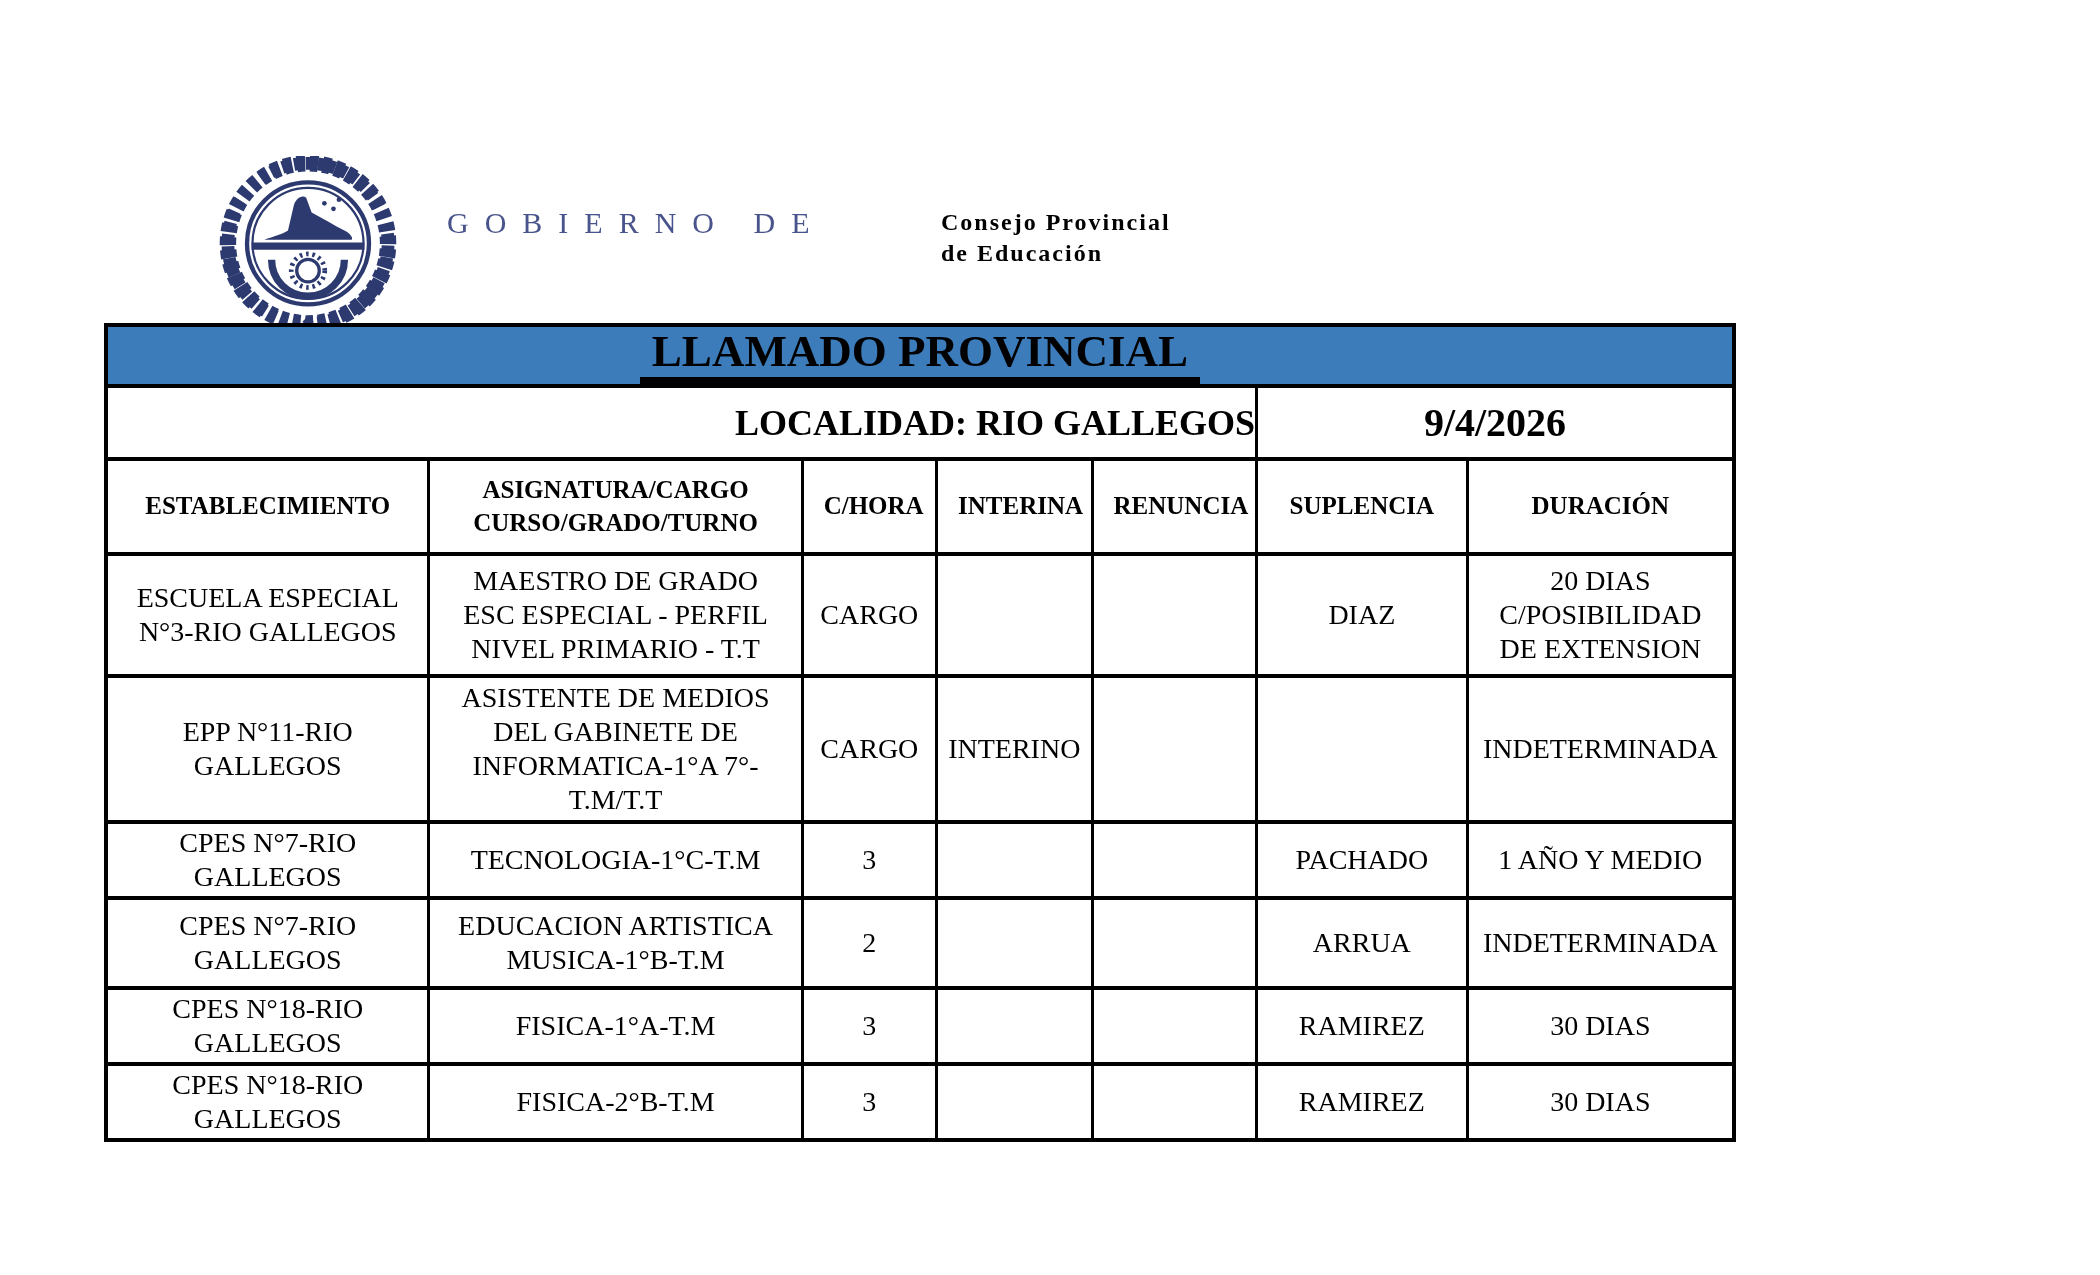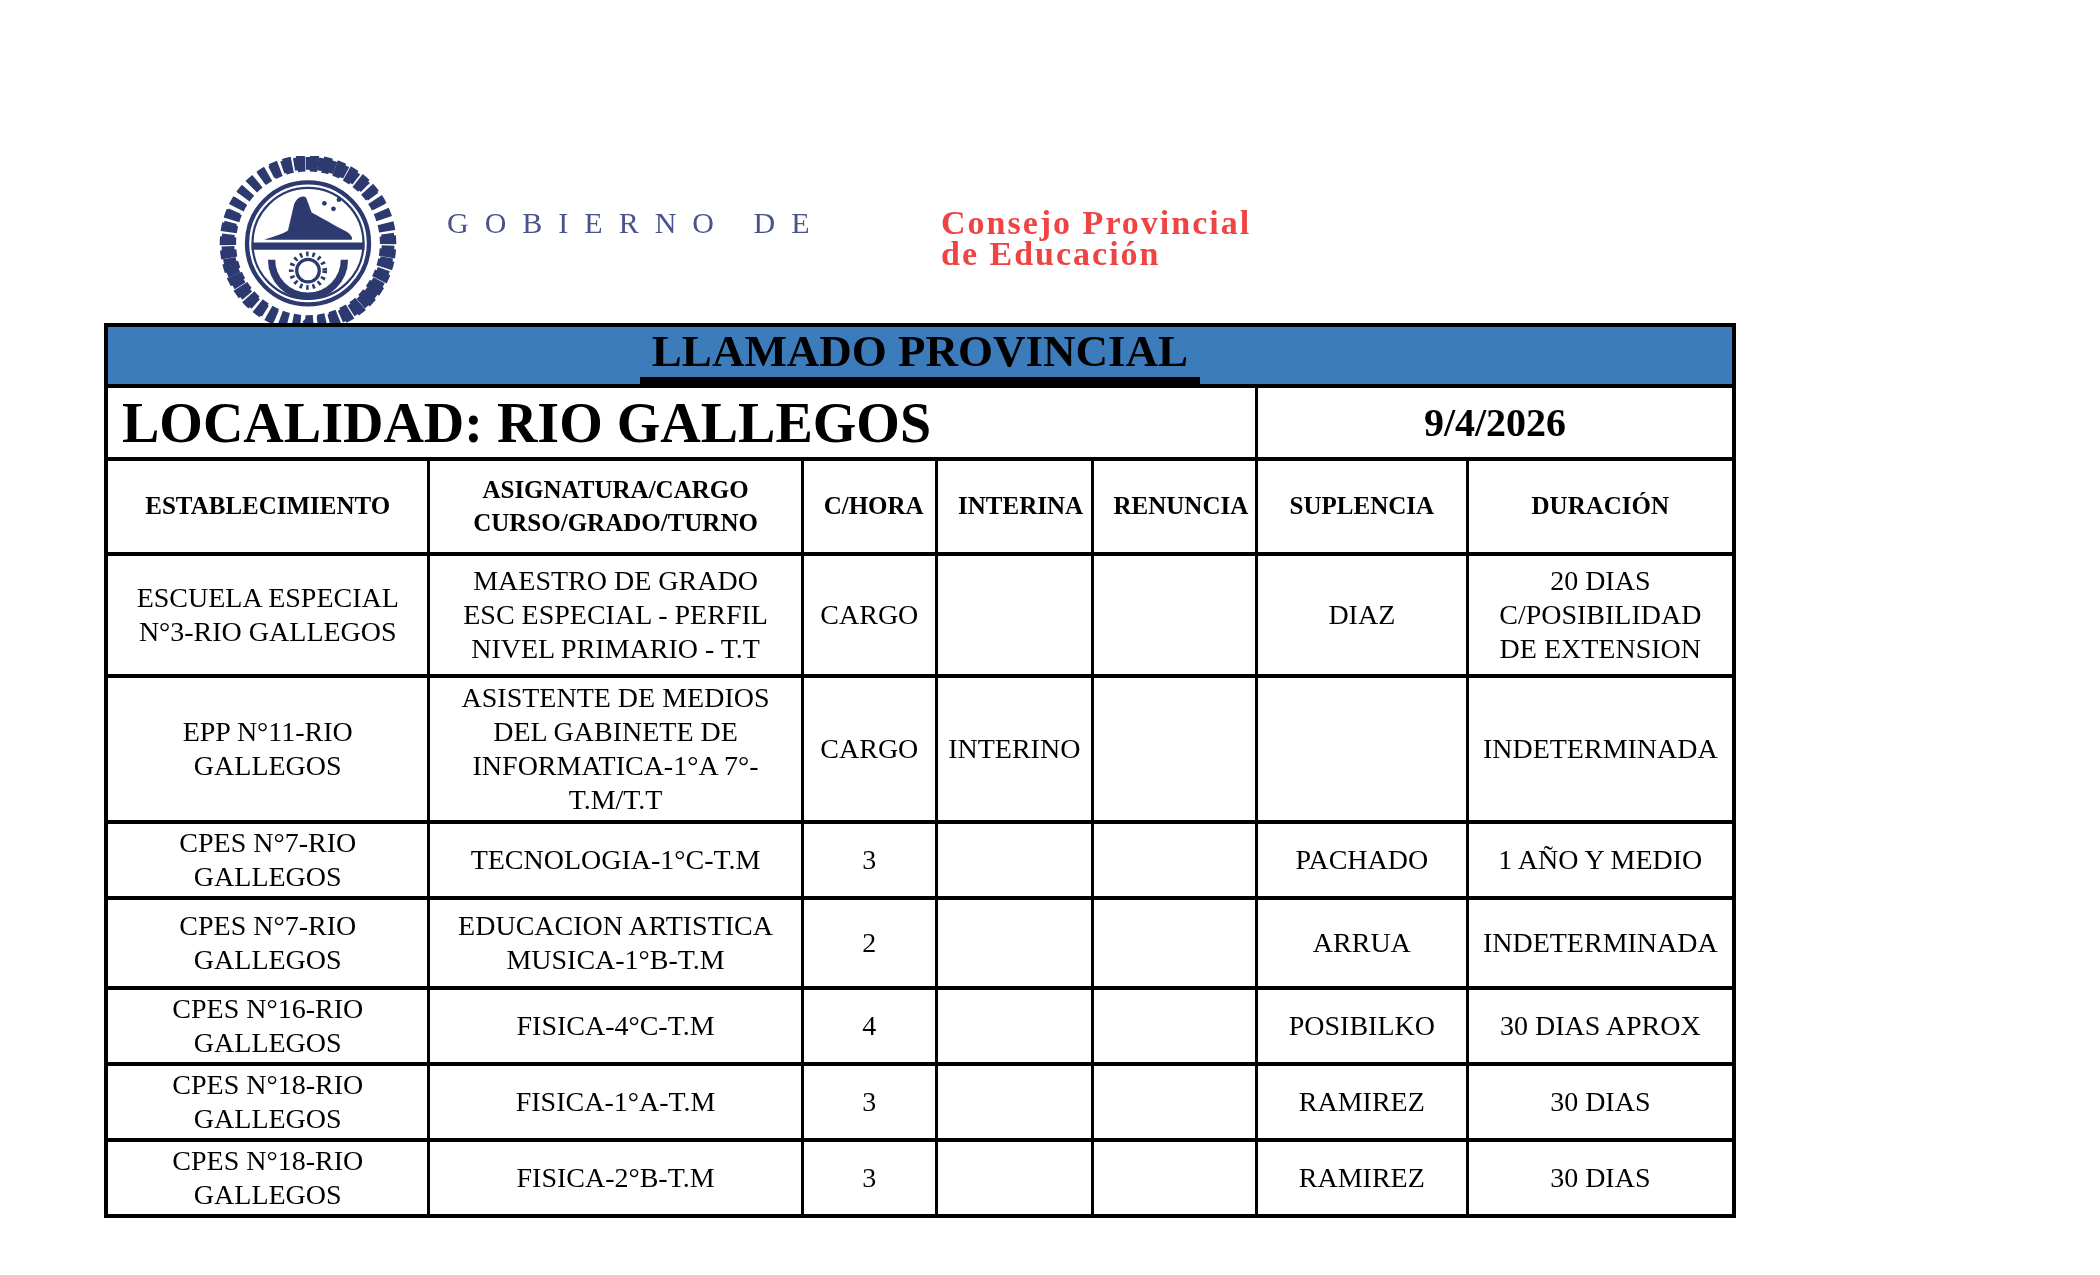--- a/index.html
+++ b/index.html
@@ -43,25 +43,25 @@
     font-size: 39px;
     font-weight: 800;
     letter-spacing: 12px;
     color: #2d3a70;
     white-space: nowrap;
   }
   .org-block {
     position: absolute;
     left: 941px;
     top: 207px;
-    font-size: 34px;
+    font-size: 24px;
     font-weight: bold;
     letter-spacing: 2px;
     line-height: 31px;
-    color: #ef4444;
+    color: #000000;
     white-space: nowrap;
   }
 
   
   .doc-table {
     position: absolute;
     left: 104px;
     top: 323px;
     width: 1632px;
     border-collapse: collapse;
@@ -85,22 +85,22 @@
     display: inline-block;
     font-size: 45px;
     font-weight: bold;
     line-height: 1;
     padding: 2px 12px 3px 12px;
     border-bottom: 7px solid #000;
     letter-spacing: 0px;
   }
   tr.info-row td { height: 67px; }
   td.localidad-cell {
-    text-align: left;
-    font-size: 56px;
+    text-align: right;
+    font-size: 36px;
     font-weight: bold;
     padding: 0 0 0 14px;
     white-space: nowrap;
   }
   td.date-cell {
     font-size: 40px;
     font-weight: bold;
   }
   tr.head-row td {
     height: 91px;
@@ -228,29 +228,20 @@
     <tr class="data-row r4">
       <td class="c-est">CPES N°7-RIO GALLEGOS</td>
       <td class="c-asig">EDUCACION ARTISTICA MUSICA-1°B-T.M</td>
       <td>2</td>
       <td></td>
       <td></td>
       <td>ARRUA</td>
       <td class="c-dur">INDETERMINADA</td>
     </tr>
 
-    <tr class="data-row r5">
-      <td class="c-est">CPES N°16-RIO GALLEGOS</td>
-      <td class="c-asig">FISICA-4°C-T.M</td>
-      <td>4</td>
-      <td></td>
-      <td></td>
-      <td>POSIBILKO</td>
-      <td class="c-dur">30 DIAS APROX</td>
-    </tr>
 
     <tr class="data-row r6">
       <td class="c-est">CPES N°18-RIO GALLEGOS</td>
       <td class="c-asig">FISICA-1°A-T.M</td>
       <td>3</td>
       <td></td>
       <td></td>
       <td>RAMIREZ</td>
       <td class="c-dur">30 DIAS</td>
     </tr>

